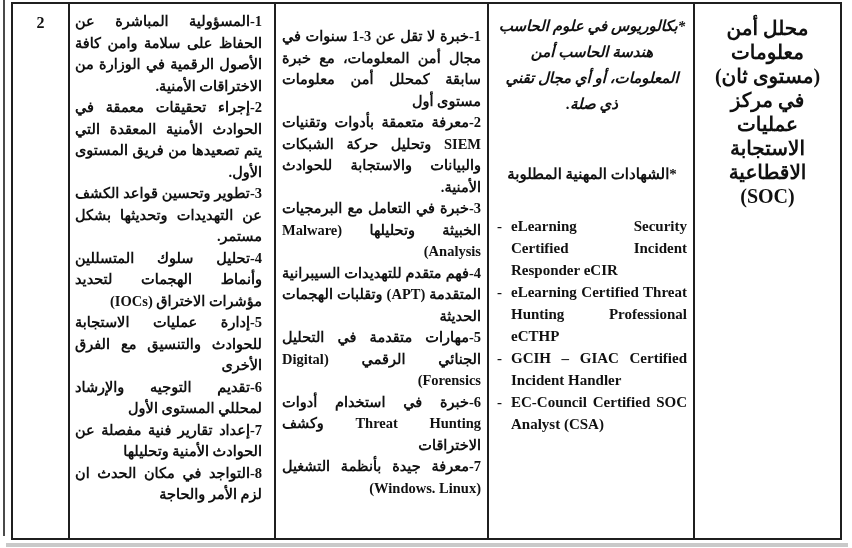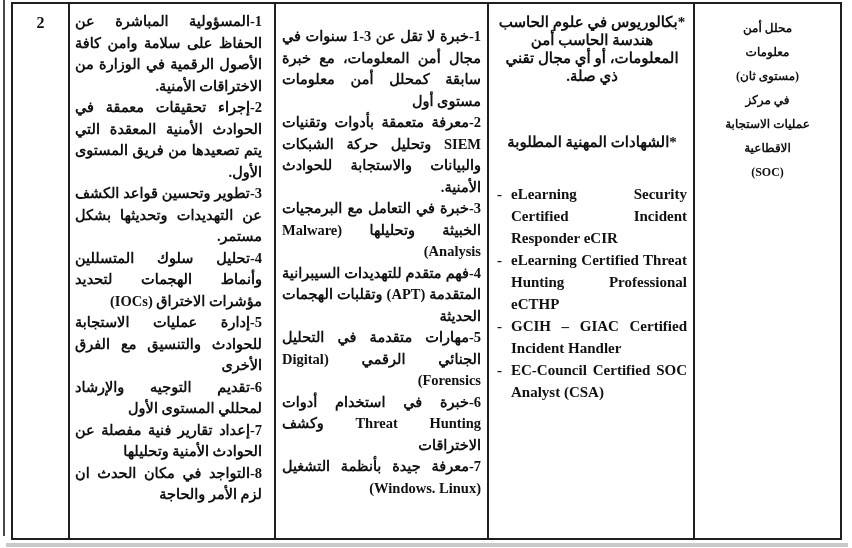--- a/index.html
+++ b/index.html
@@ -31,35 +31,35 @@
   .rtl-just {
     direction: rtl;
     text-align: justify;
     text-justify: inter-word;
     font-size: 14.5px;
     line-height: 21.5px;
   }
   .list-item { text-align: justify; }
   .degree {
     direction: rtl; text-align: center;
-    font-size: 15px; line-height: 18px;
+    font-size: 15px; line-height: 26px; font-style: italic;
   }
   .certs-header {
     direction: rtl; text-align: center;
     font-size: 15px; line-height: 22px;
     margin-top: 46px;
   }
   .certs { direction: ltr; margin-top: 30px; }
   .cert-item { display: flex; gap: 5px; font-size: 15px; line-height: 22px; }
   .cert-bullet { flex: 0 0 9px; }
   .cert-text { flex: 1 1 auto; text-align: justify; text-justify: inter-word; }
   .job-title {
     direction: rtl; text-align: center;
     white-space: pre-line;
-    font-size: 12px; line-height: 24px;
+    font-size: 20px; line-height: 24px;
   }
   .table-shadow {
     position: absolute; left: 6px; top: 543px; width: 842px; height: 4px;
     background: #c9c9c9;
   }
 </style>
 </head>
 <body>
 
 <div class="page-rule"></div>

